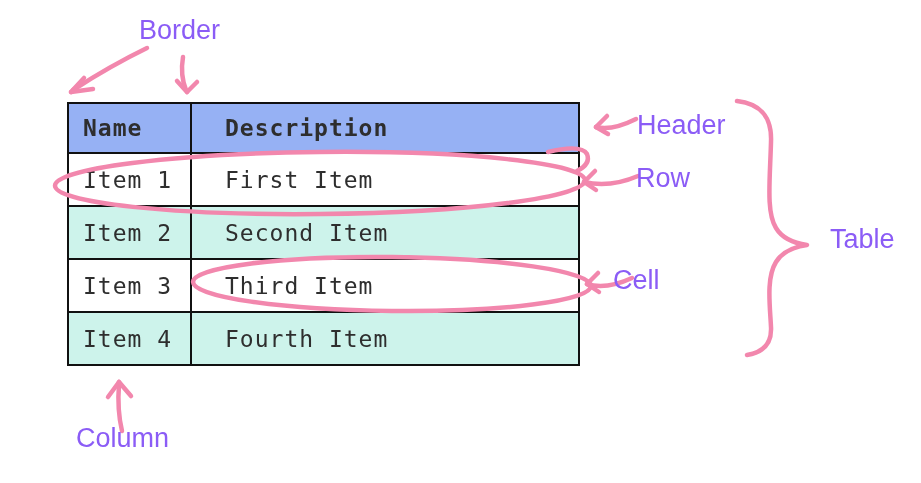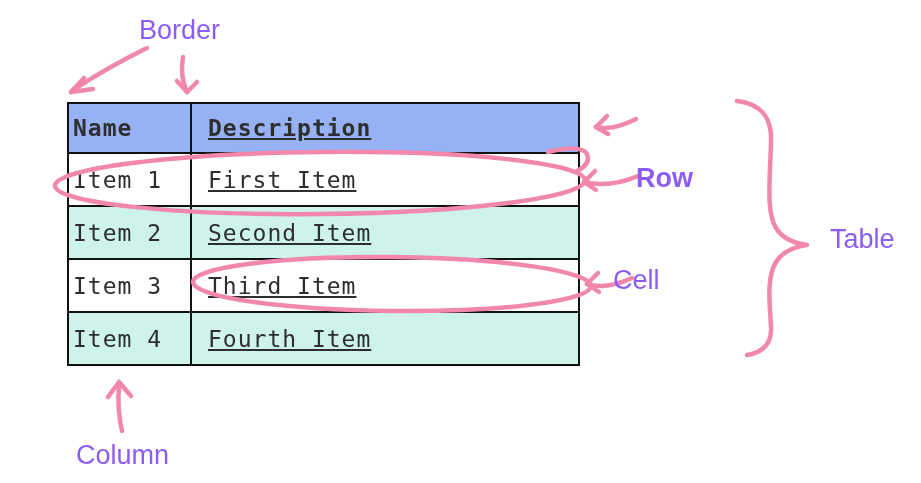--- a/index.html
+++ b/index.html
@@ -30,37 +30,37 @@
   table.demo th {
     height: 46px;
     background: #96b1f4;
     font-weight: bold;
     text-align: left;
   }
   table.demo td { height: 49px; background: #ffffff; margin-left: 36px; }
   table.demo tbody tr:nth-child(even) td { background: #cdf3eb; }
   col.c-name  { width: 123px; }
   col.c-desc  { width: 388px; }
-  .cell-name  { padding-left: 4px; }
-  .cell-desc  { padding-left: 16px; text-decoration: underline; }
+  .cell-name  { padding-left: 14px; }
+  .cell-desc  { padding-left: 33px; }
 
   
   .ann {
     position: absolute;
     color: #8b5cf6;
     font-size: 27px;
     line-height: 1.1;
     white-space: nowrap;
   }
   .lbl-border { left: 139px; top: 16px;  }
   .lbl-header { left: 637px; top: 111px; }
-  .lbl-row    { left: 636px; top: 164px; font-weight: bold; }
+  .lbl-row    { left: 636px; top: 164px; }
   .lbl-cell   { left: 613px; top: 266px; }
   .lbl-table  { left: 830px; top: 225px; }
-  .lbl-column { left: 76px;  top: 441px; text-align: center; }
+  .lbl-column { left: 76px;  top: 424px; text-align: center; }
 
   
   svg.overlay {
     position: absolute; left: 0; top: 0;
     pointer-events: none;
   }
   .pink {
     fill: none;
     stroke: #f287ad;
     stroke-width: 4.5;
@@ -156,18 +156,19 @@
     </g>
 
     <g>
       <path class="pink" d="M 122 431 Q 117 410 119 384"></path>
       <path class="pink" d="M 119 382 L 108 397"></path>
       <path class="pink" d="M 119 382 L 131 396"></path>
     </g>
   </svg>
 
   <div class="ann lbl-border">Border</div>
+  <div class="ann lbl-header">Header</div>
   <div class="ann lbl-row">Row</div>
   <div class="ann lbl-cell">Cell</div>
   <div class="ann lbl-table">Table</div>
   <div class="ann lbl-column">Column</div>
 
 </div>
 
 </body></html>

